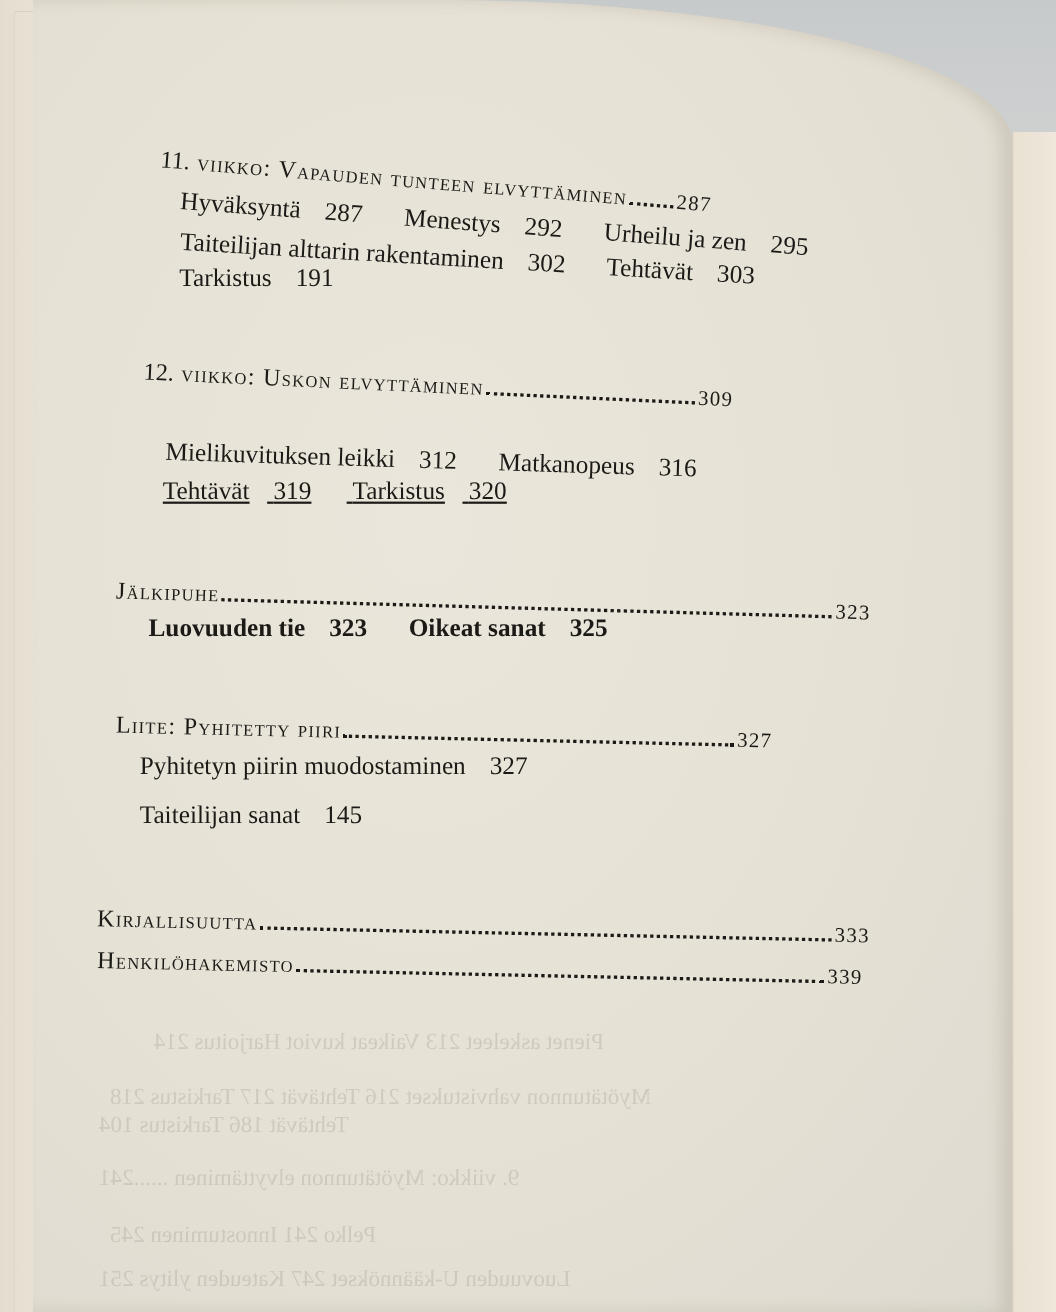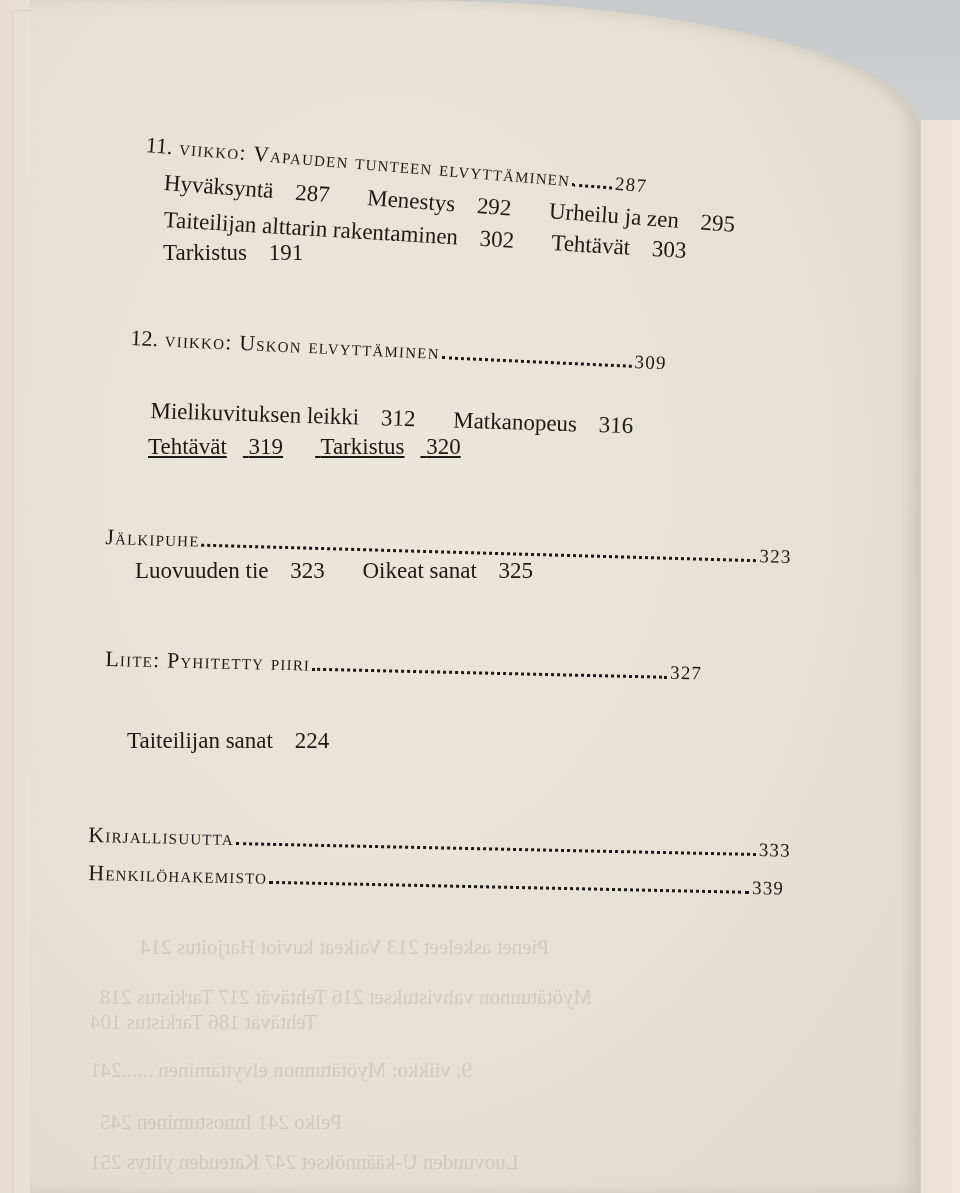--- a/index.html
+++ b/index.html
@@ -100,30 +100,33 @@
     <span><span>Matkanopeus</span> <span>316</span></span>
   </div>
   <div class="line sub" style="left:148px;top:434px;text-decoration:underline;">
     <span><span>Tehtävät</span> <span>319</span></span>
     <span><span>Tarkistus</span> <span>320</span></span>
   </div>
 
   <div class="line heading" style="left:105px;top:524px;transform:rotate(1.6deg);transform-origin:left bottom;">
     <span>Jälkipuhe</span><span class="leader" style="width:555px"></span><span class="pg">323</span>
   </div>
-  <div class="line sub" style="left:135px;top:558px;">
+  <div class="line sub" style="left:135px;top:558px;font-weight:bold;">
     <span><span>Luovuuden tie</span> <span>323</span></span>
     <span><span>Oikeat sanat</span> <span>325</span></span>
   </div>
 
   <div class="line heading" style="left:105px;top:646px;transform:rotate(1.3deg);transform-origin:left bottom;">
     <span>Liite: Pyhitetty piiri</span><span class="leader" style="width:355px"></span><span class="pg">327</span>
   </div>
+  <div class="line sub" style="left:127px;top:684px;">
+    <span><span>Pyhitetyn piirin muodostaminen</span> <span>327</span></span>
+  </div>
   <div class="line sub" style="left:127px;top:728px;">
-    <span><span>Taiteilijan sanat</span> <span>224</span></span>
+    <span><span>Taiteilijan sanat</span> <span>145</span></span>
   </div>
 
   <div class="line heading" style="left:88px;top:822px;transform:rotate(1.2deg);transform-origin:left bottom;">
     <span>Kirjallisuutta</span><span class="leader" style="width:520px"></span><span class="pg">333</span>
   </div>
 
   <div class="line heading" style="left:88px;top:860px;transform:rotate(1.2deg);transform-origin:left bottom;">
     <span>Henkilöhakemisto</span><span class="leader" style="width:480px"></span><span class="pg">339</span>
   </div>
 </div>

